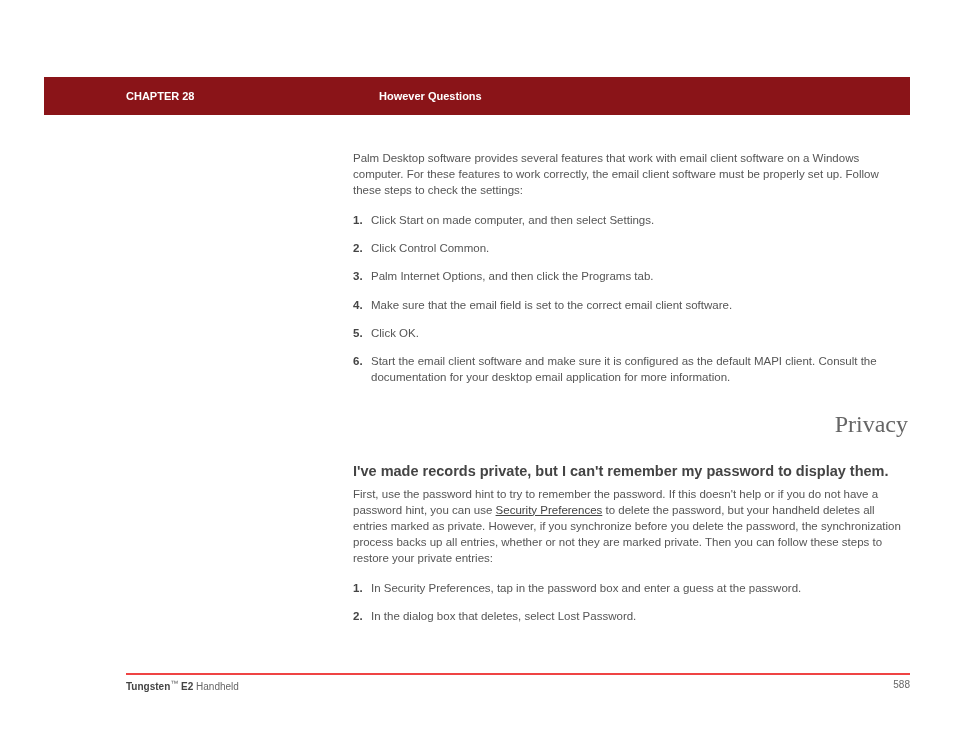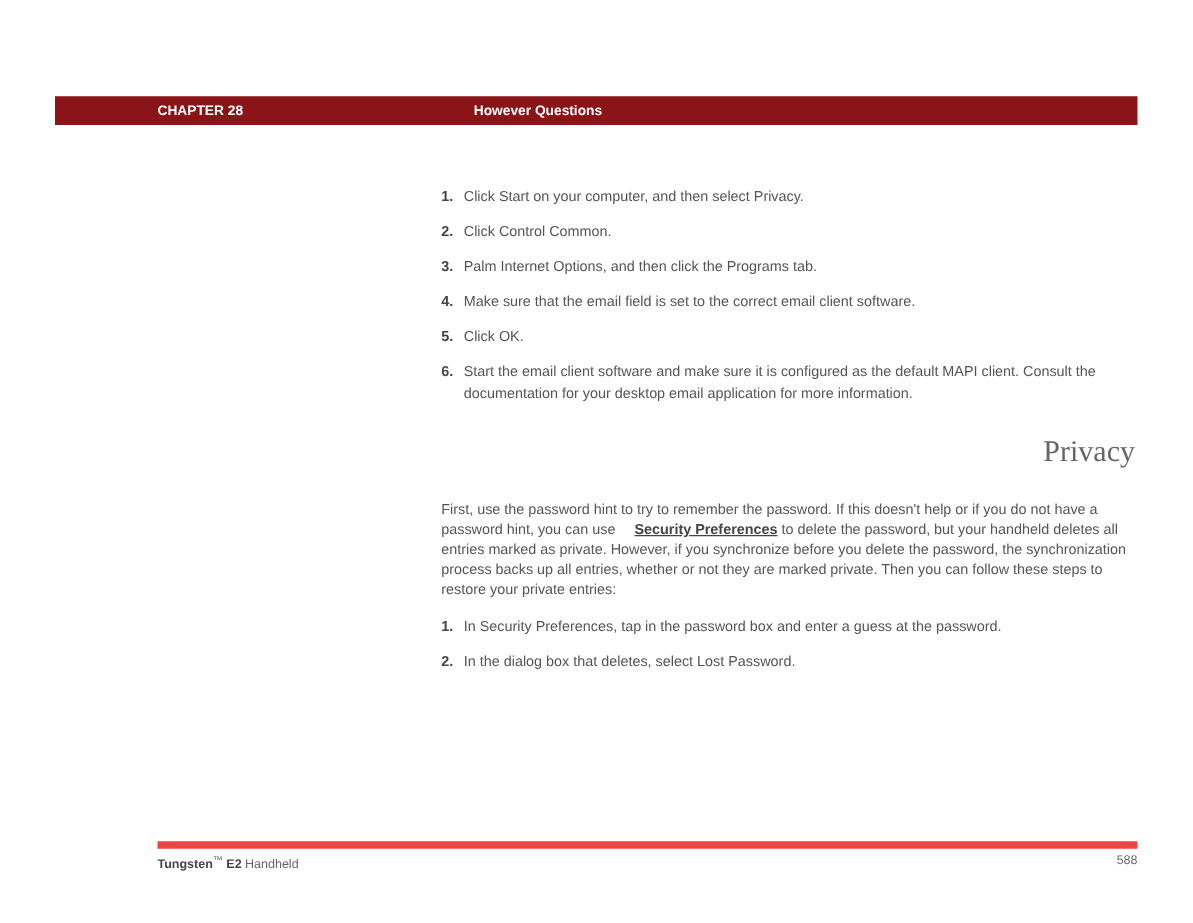--- a/index.html
+++ b/index.html
@@ -9,21 +9,21 @@
     width: 954px;
     height: 738px;
     position: relative;
     color: #555;
   }
   .header-band {
     position: absolute;
     top: 77px;
     left: 44px;
     right: 44px;
-    height: 23px;
+    height: 38px;
     background: #8a1418;
     color: #fff;
     font-size: 11px;
     font-weight: bold;
     display: flex;
     align-items: center;
   }
   .header-band .chapter {
     position: absolute;
     left: 82px;
@@ -82,63 +82,64 @@
   .section-heading {
     font-family: Georgia, "Times New Roman", serif;
     font-size: 24px;
     font-weight: normal;
     color: #666;
     margin-top: 10px;
     margin-bottom: 24px;
     text-align: right;
   }
   .link {
-    font-weight: bold;
+    font-weight: normal;
     text-decoration: underline;
     color: #444;
     cursor: pointer;
-    margin-left: 12px;
   }
   .footer {
     position: absolute;
     top: 673px;
     left: 126px;
     right: 44px;
-    border-top: 6px solid #ef4444;
+    border-top: 2px solid #ef4444;
     padding-top: 4px;
     display: flex;
     justify-content: space-between;
     font-size: 10px;
     color: #666;
   }
   .footer .product .bold { font-weight: bold; color: #444; }
   .footer .product .tm { font-size: 8px; vertical-align: super; }
   .footer .page { font-size: 10px; color: #666; }
 </style>
 </head>
 <body>
 
 <div class="header-band">
   <span class="chapter">CHAPTER 28</span>
   <span class="section">However Questions</span>
 </div>
 
 <div class="content">
 
+  <div class="body-text">Palm Desktop software provides several features that work with email client software on a Windows computer. For these features to work correctly, the email client software must be properly set up. Follow these steps to check the settings:</div>
   <ol class="steps">
-    <li>Click Start on your computer, and then select Privacy.</li>
+    <li>Click Start on made computer, and then select Settings.</li>
     <li>Click Control Common.</li>
     <li>Palm Internet Options, and then click the Programs tab.</li>
     <li>Make sure that the email field is set to the correct email client software.</li>
     <li>Click OK.</li>
     <li>Start the email client software and make sure it is configured as the default MAPI client. Consult the documentation for your desktop email application for more information.</li>
   </ol>
 
   <div class="section-heading">Privacy</div>
 
+  <div class="q-heading">I've made records private, but I can't remember my password to display them.</div>
   <div class="body-text">
     <span>First, use the password hint to try to remember the password. If this doesn't help or if you do not have a password hint, you can use </span><span class="link">Security Preferences</span><span> to delete the password, but your handheld deletes all entries marked as private. However, if you synchronize before you delete the password, the synchronization process backs up all entries, whether or not they are marked private. Then you can follow these steps to restore your private entries:</span>
   </div>
   <ol class="steps">
     <li>In Security Preferences, tap in the password box and enter a guess at the password.</li>
     <li>In the dialog box that deletes, select Lost Password.</li>
   </ol>
 
 </div>
 

